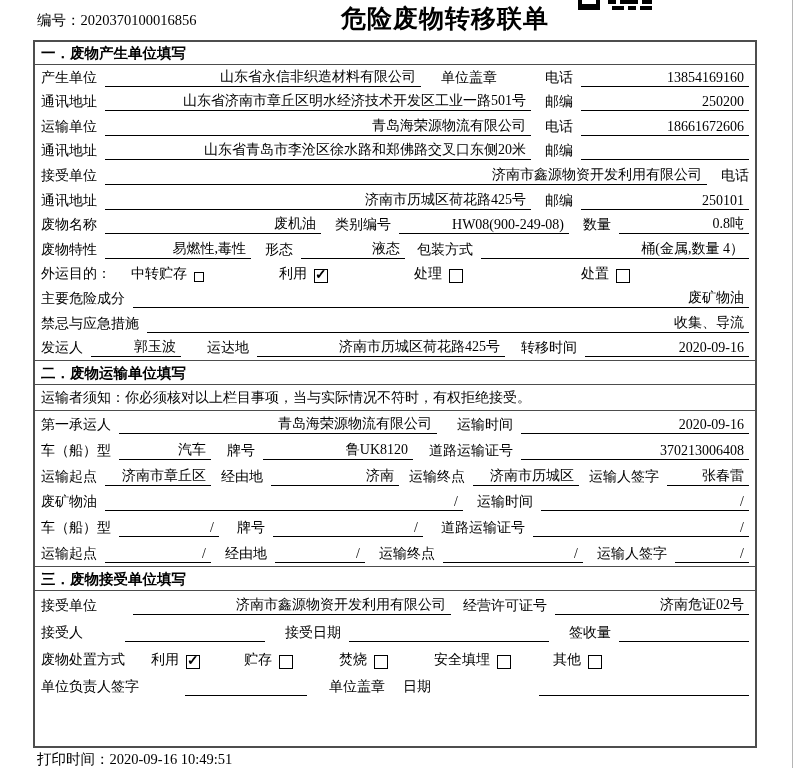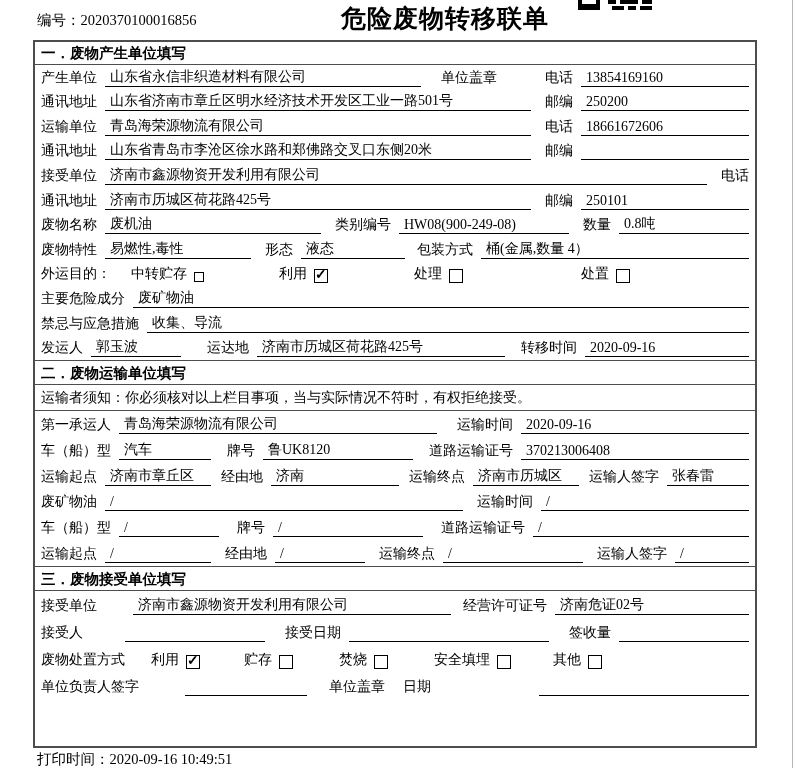--- a/index.html
+++ b/index.html
@@ -22,21 +22,21 @@
          padding:0 6px;border-bottom:1.5px solid #4d4d4d;box-sizing:border-box;}
   .sec-h.mid{border-top:1.5px solid #4d4d4d;height:25px;line-height:25px;}
   .notice{height:26px;line-height:26px;padding:0 6px;border-bottom:1px solid #4d4d4d;
           box-sizing:border-box;white-space:nowrap;}
   .row{display:flex;align-items:flex-end;padding:0 6px 3px 6px;box-sizing:border-box;
        height:24.6px;white-space:nowrap;}
   .row.h2{height:25.8px;}
   .row.h3{height:27px;}
   .lbl{flex:0 0 auto;}
   .fv{border-bottom:1px solid #000;padding:0 5px;box-sizing:border-box;
-      margin-left:8px;overflow:hidden;min-height:17px;}
+      margin-left:8px;overflow:hidden;min-height:17px;text-align:right;}
   .grow{flex:1 1 auto;}
   .ra{margin-left:auto;}
   
   .cb{display:inline-block;width:12px;height:12px;border:1.5px solid #000;
       position:relative;margin-left:7px;flex:0 0 auto;vertical-align:-1px;}
   .cb.sm{width:8px;height:8px;margin-bottom:1px;}
   .cb.checked::after{content:"\2713";position:absolute;left:0px;top:-4px;
       font-size:14px;font-weight:bold;}
   .footer{position:absolute;left:37px;top:750px;font-size:14.5px;white-space:nowrap;}
 </style>

